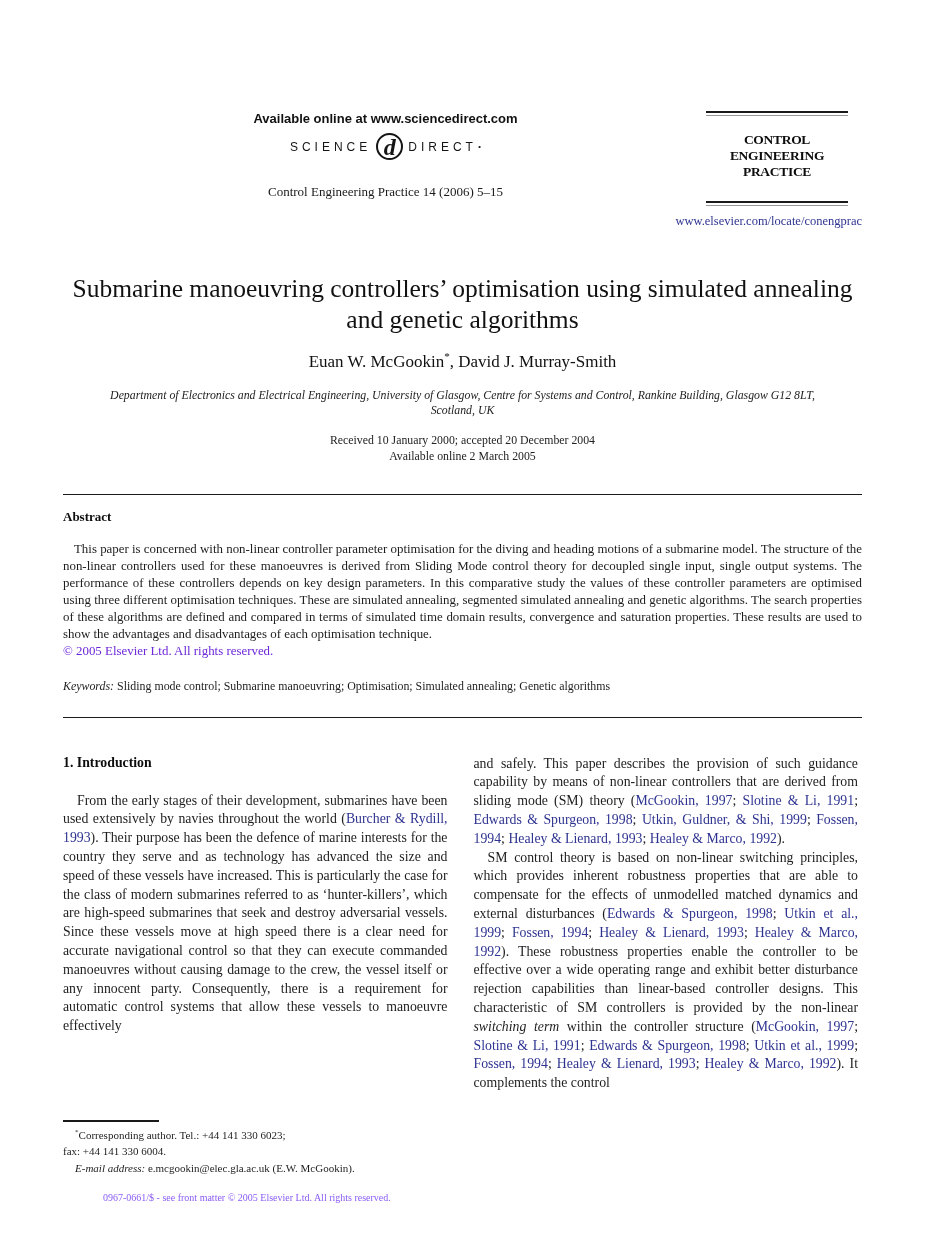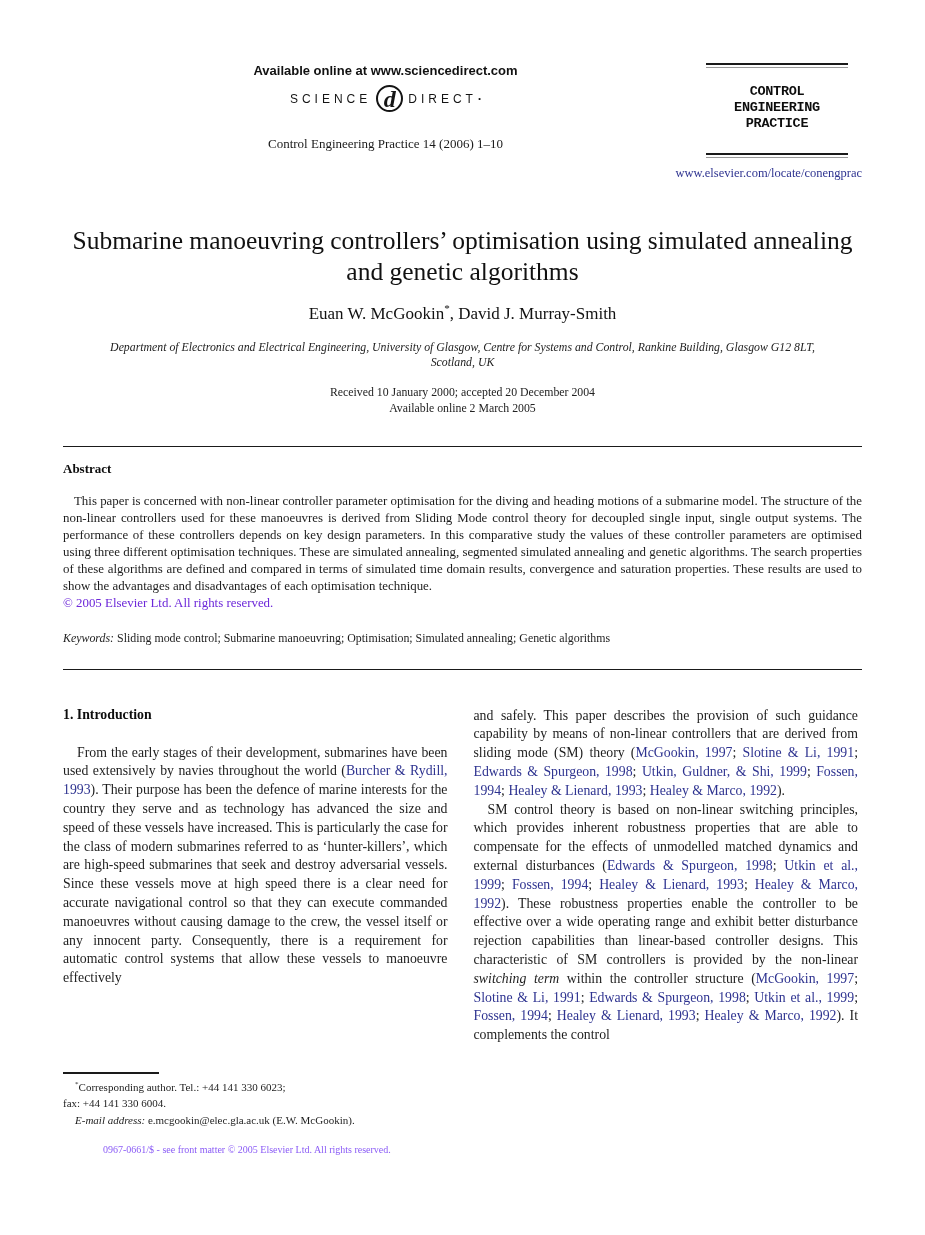--- a/index.html
+++ b/index.html
@@ -10,21 +10,21 @@
   *{margin:0;padding:0;box-sizing:border-box;}
   html,body{background:#ffffff;}
   body{
     width:var(--page-w);
     font-family:"Liberation Serif","DejaVu Serif",serif;
     color:var(--ink);
   }
   .page{
     width:925px;
     height:1235px;
-    padding:63px 63px 0 63px;
+    padding:111px 63px 0 63px;
     position:relative;
     background:#ffffff;
     overflow:hidden;
   }
   
   .header{display:flex;align-items:flex-start;}
   .header-center{flex:1;text-align:center;padding-left:66px;}
   .avail-online{
     font-family:"Liberation Sans","DejaVu Sans",sans-serif;
     font-size:13px;font-weight:bold;color:#111;
@@ -40,21 +40,21 @@
     font:italic bold 24px/24px "Liberation Serif",serif;color:#141414;
     margin:0 5px;
   }
   .sd-reg{font-size:9px;vertical-align:super;color:#141414;margin-left:1px;}
   .journal-citation{margin-top:24px;font-size:13px;color:#1a1a1a;}
   .journal-col{width:220px;}
   .journal-box{width:142px;margin-left:auto;margin-right:14px;}
   .rule-dark{height:2px;background:#1a1a1a;}
   .rule-gray{height:1px;background:#999;margin-top:2px;}
   .journal-name{
-    font-family:Liberation Mono, monospace;
+    font-family:Liberation Serif, serif;
     font-weight:bold;font-size:13.5px;line-height:1.2;letter-spacing:-0.3px;
     text-align:center;color:#0d0d0d;padding:16px 0 20px 0;
   }
   .journal-url{
     margin-top:8px;text-align:right;white-space:nowrap;
     font-size:12.5px;color:var(--link);
   }
   
   .article-title{
     margin-top:44px;text-align:center;font-weight:normal;
@@ -102,21 +102,21 @@
 
   <div class="header">
     <div class="header-center">
       <div class="avail-online">Available online at www.sciencedirect.com</div>
       <div class="sd-logo">
         <span class="sd-science">SCIENCE</span>
         <span class="sd-d">d</span>
         <span class="sd-direct">DIRECT</span>
         <span class="sd-reg">•</span>
       </div>
-      <div class="journal-citation">Control Engineering Practice 14 (2006) 1–10</div>
+      <div class="journal-citation">Control Engineering Practice 14 (2006) 5–15</div>
     </div>
     <div class="journal-col">
       <div class="journal-box">
         <div class="rule-dark"></div>
         <div class="rule-gray"></div>
         <div class="journal-name">
           <div>CONTROL ENGINEERING</div>
           <div>PRACTICE</div>
         </div>
         <div class="rule-dark"></div>

